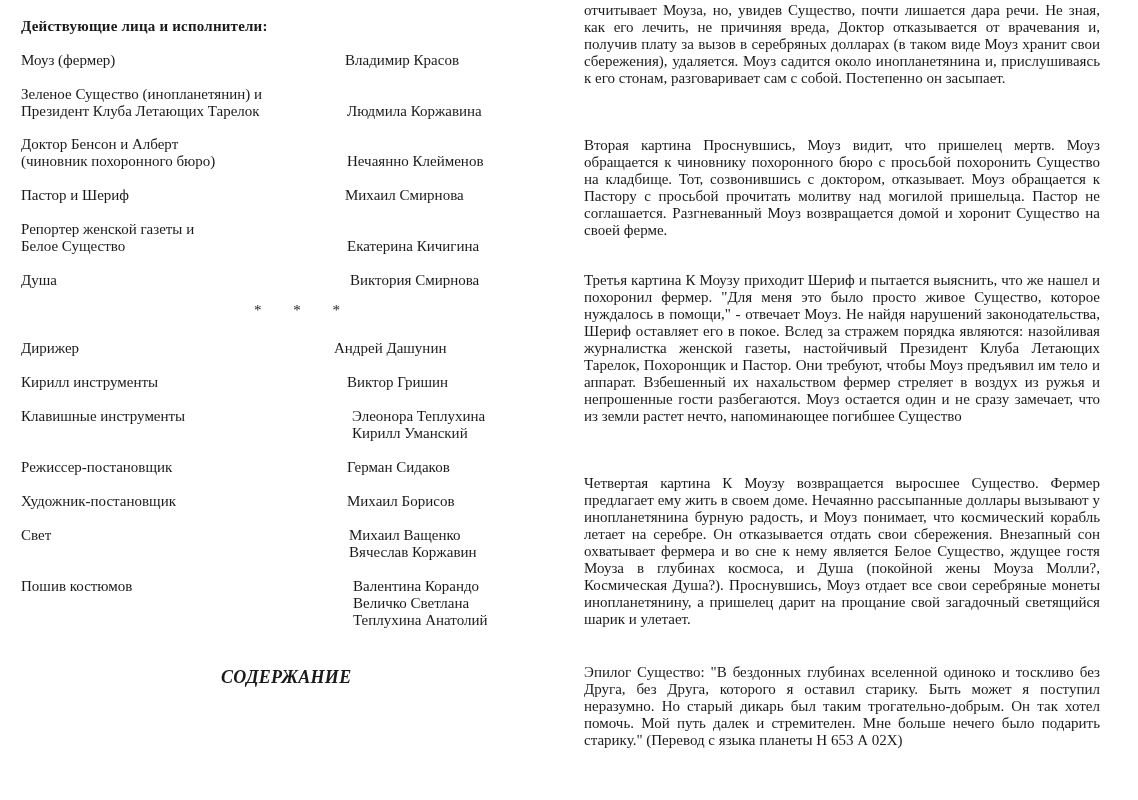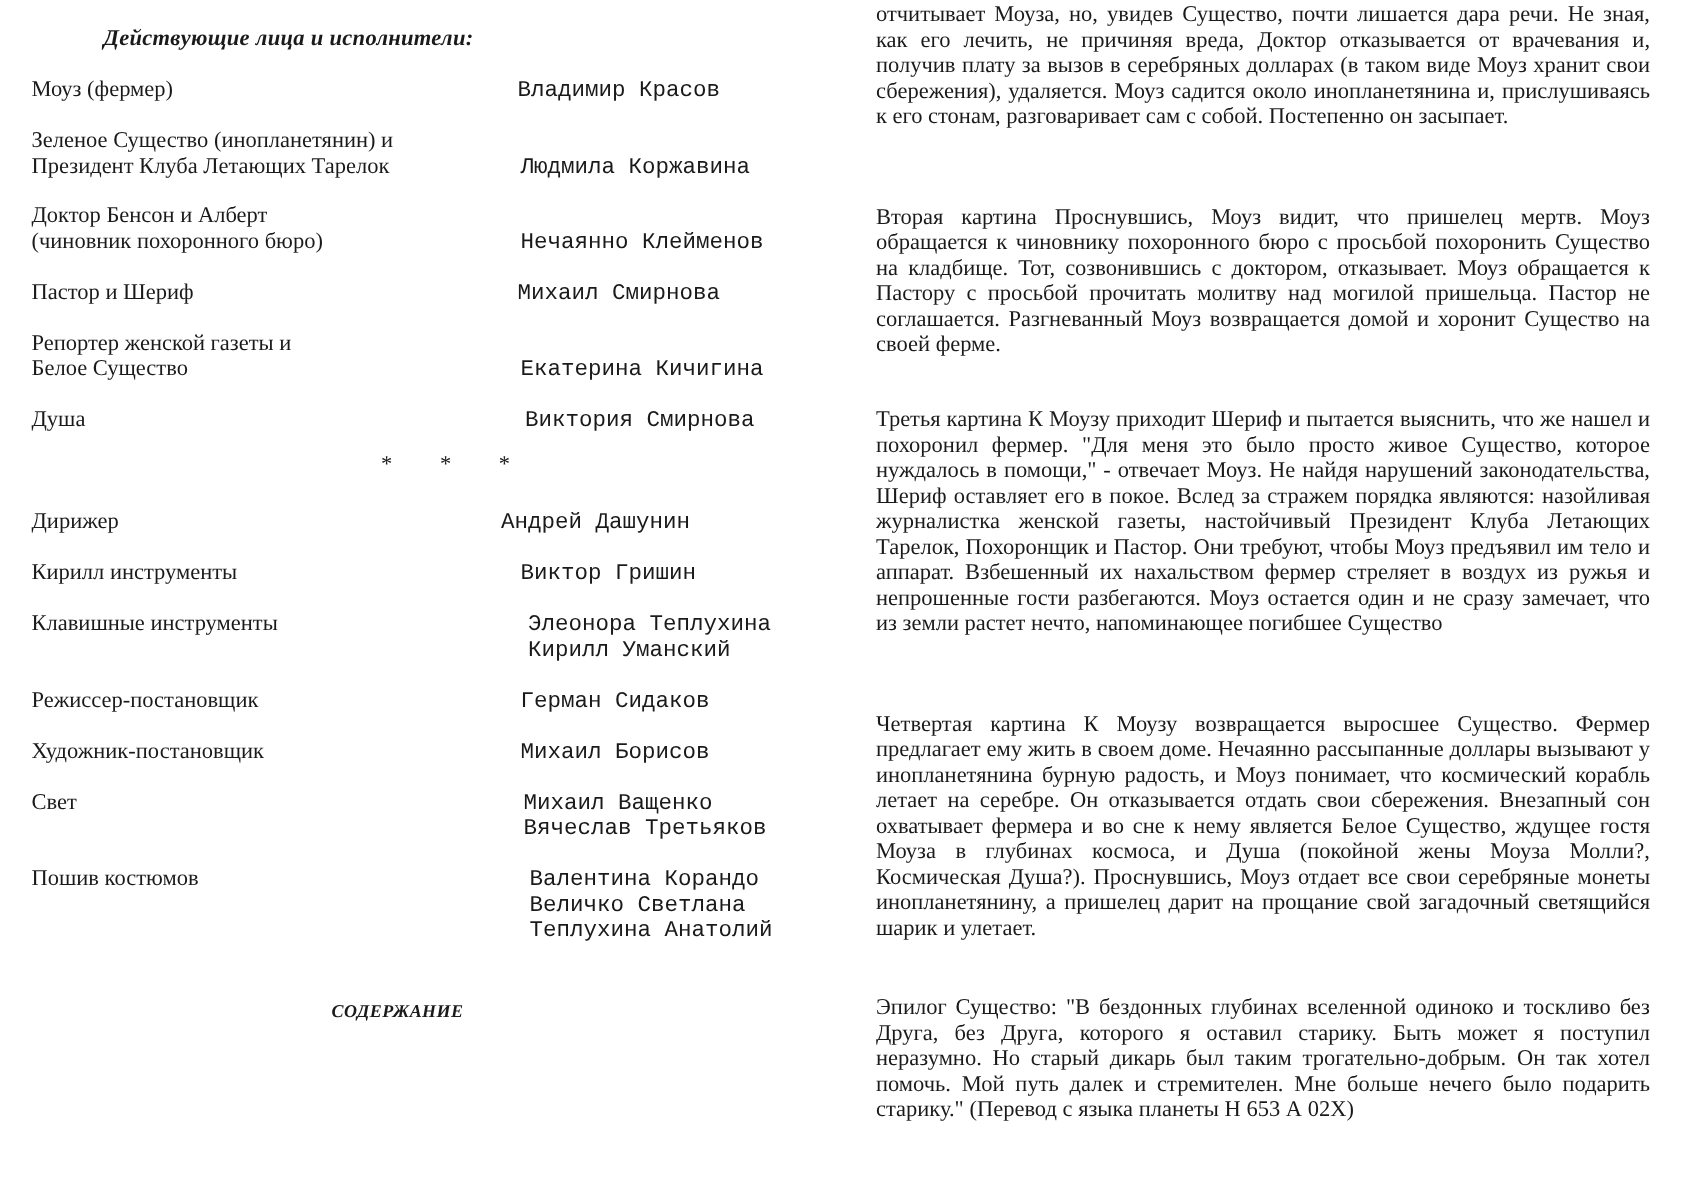--- a/index.html
+++ b/index.html
@@ -2,27 +2,27 @@
 <html><head>
 <meta charset="utf-8">
 <style>
   * { box-sizing: border-box; margin: 0; padding: 0; }
   html, body { width: 1138px; height: 800px; background: #ffffff; overflow: hidden; }
   body { position: relative; font-family: "Liberation Serif", "DejaVu Serif", serif; color: #1a1a1a; }
   .page { position: absolute; top: 0; height: 800px; }
   .left { left: 21px; width: 515px; }
   .right { left: 584px; width: 516px; }
 
-  .cast-heading { position: absolute; left: 0; top: 18px; font-size: 15px; font-weight: bold; font-style: italic; letter-spacing: 0.2px; margin-left: 48px; }
+  .cast-heading { position: absolute; left: 0; top: 18px; font-size: 15px; font-weight: bold; letter-spacing: 0.2px; }
   .cast-row { position: absolute; left: 0; width: 515px; font-size: 15px; line-height: 17px; }
   .cast-role { position: absolute; left: 0; top: 0; width: 320px; }
-  .cast-actor { position: absolute; top: 0; white-space: nowrap; font-family: Liberation Mono, monospace; }
+  .cast-actor { position: absolute; top: 0; white-space: nowrap; }
   .stars { position: absolute; left: 233px; top: 302px; font-size: 15px; letter-spacing: 14px; }
 
-  .contents-title { position: absolute; left: 200px; top: 667px; font-size: 12px; font-weight: bold; font-style: italic; letter-spacing: 0.3px; }
+  .contents-title { position: absolute; left: 200px; top: 667px; font-size: 18px; font-weight: bold; font-style: italic; letter-spacing: 0.3px; }
 
   .para { position: absolute; left: 0; width: 515px; font-size: 15px; line-height: 17px; text-align: justify; text-align-last: left; }
   .para .scene-label { text-underline-offset: 2px; }
   .right .para { width: 516px; }
 </style>
 </head>
 <body>
 
 <div class="page left">
   <div class="cast-heading">Действующие лица и исполнители:</div>
@@ -74,21 +74,21 @@
     <div class="cast-role">Режиссер-постановщик</div>
     <div class="cast-actor" style="left:326px">Герман Сидаков</div>
   </div>
   <div class="cast-row" style="top:493px">
     <div class="cast-role">Художник-постановщик</div>
     <div class="cast-actor" style="left:326px">Михаил Борисов</div>
   </div>
   <div class="cast-row" style="top:527px">
     <div class="cast-role">Свет</div>
     <div class="cast-actor" style="left:328px; white-space:pre-line">Михаил Ващенко
-Вячеслав Третьяков</div>
+Вячеслав Коржавин</div>
   </div>
   <div class="cast-row" style="top:578px">
     <div class="cast-role">Пошив костюмов</div>
     <div class="cast-actor" style="left:332px; white-space:pre-line">Валентина Корандо
 Величко Светлана
 Теплухина Анатолий</div>
   </div>
 
   <div class="contents-title">СОДЕРЖАНИЕ</div>
 

